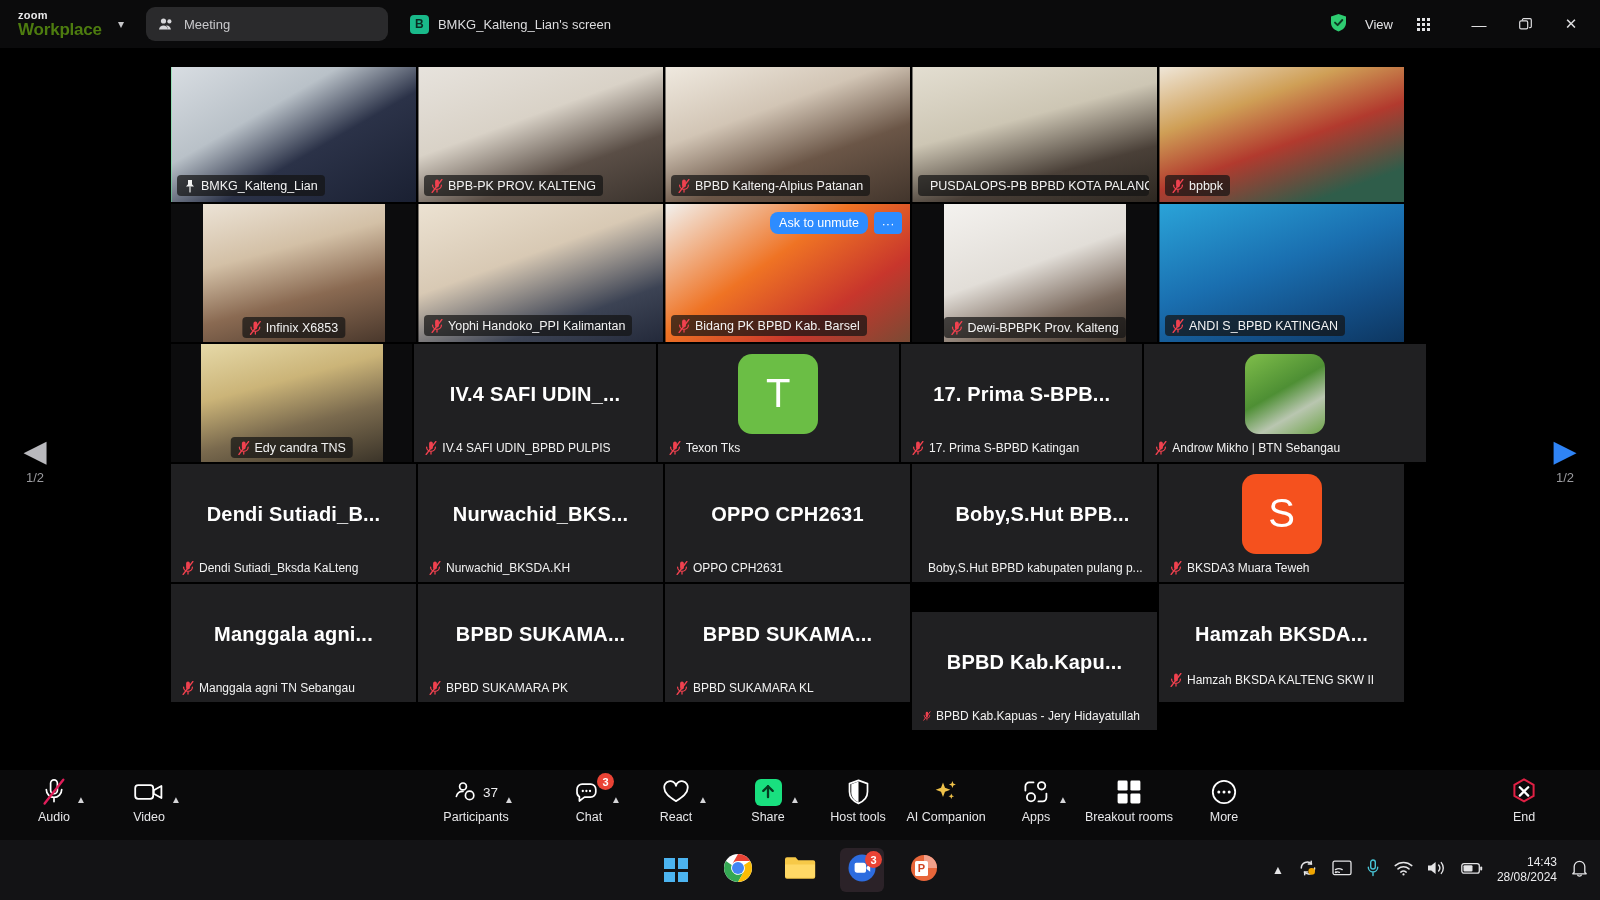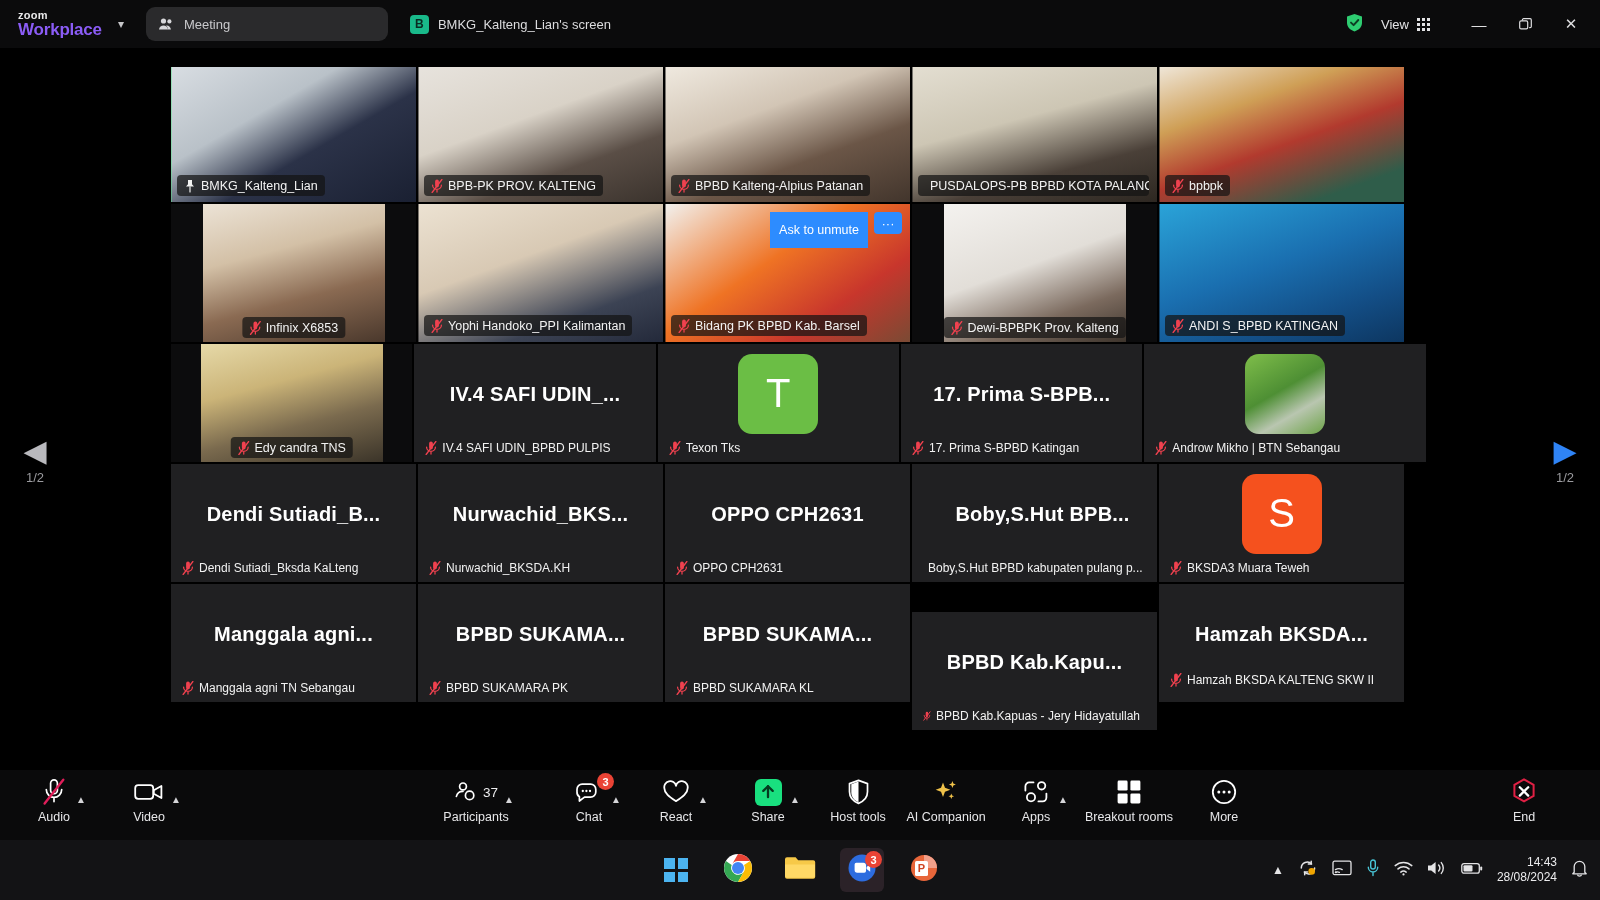--- a/index.html
+++ b/index.html
@@ -11,37 +11,37 @@
   }
   #app { position: relative; width: 1600px; height: 900px; background: #000; }
 
   
   .titlebar {
     position: absolute; top: 0; left: 0; width: 1600px; height: 48px;
     background: #0b0b0c; display: flex; align-items: center;
   }
   .zoom-logo { margin-left: 18px; line-height: 1.0; }
   .zoom-logo .z1 { font-size: 11px; color: #e9e9ea; font-weight: bold; letter-spacing: .3px; }
-  .zoom-logo .z2 { font-size: 17px; color: #8b5cf6; font-weight: bold; letter-spacing: -.2px; }
+  .zoom-logo .z2 { font-size: 17px; color: #4d7c0f; font-weight: bold; letter-spacing: -.2px; }
   .chev-down { margin-left: 16px; color: #c6c6c9; font-size: 12px; }
   .meeting-pill {
     margin-left: 22px; height: 34px; width: 242px; border-radius: 9px;
     background: #2a2a2c; display: flex; align-items: center; padding: 0 12px; gap: 10px;
   }
   .meeting-pill .lbl { color: #c9c9cc; font-size: 13px; }
   .share-chip { margin-left: 22px; display: flex; align-items: center; gap: 9px; }
   .share-badge {
     width: 19px; height: 19px; border-radius: 4px; background: #19b98a;
     color: #0a2a22; font-size: 12px; font-weight: bold;
     display: flex; align-items: center; justify-content: center;
   }
   .share-chip .lbl { color: #dcdcde; font-size: 13px; }
   .tb-right { position: absolute; right: 0; top: 0; height: 48px; display: flex; align-items: center; }
   .shield-ok { margin-right: 18px; }
-  .view-btn { display: flex; align-items: center; gap: 8px; margin-right: 26px; color: #e3e3e5; font-size: 13px; }
+  .view-btn { display: flex; align-items: center; gap: 24px; margin-right: 26px; color: #e3e3e5; font-size: 13px; }
   .grid9 { display: grid; grid-template-columns: repeat(3,3px); grid-template-rows: repeat(3,3px); gap: 2px; }
   .grid9 i { background: #e3e3e5; display: block; width: 3px; height: 3px; }
   .wbtn { width: 46px; height: 48px; display: flex; align-items: center; justify-content: center; color: #dedee0; font-size: 15px; }
   .wbtn.close { margin-right: 6px; }
 
   
   .gallery { position: absolute; top: 48px; left: 0; width: 1600px; height: 722px; background: #000; }
   .pager { position: absolute; width: 60px; text-align: center; color: #8d8d92; font-size: 13px; top: 390px; }
   .pager.left { left: 5px; } .pager.right { right: 5px; }
   .pager .tri { font-size: 30px; line-height: 26px; color: #b9b9bd; }
@@ -73,21 +73,21 @@
     width: 80px; height: 80px; border-radius: 14px;
     display: flex; align-items: center; justify-content: center;
     color: #fff; font-size: 40px; font-weight: 400;
   }
   .av-img {
     position: absolute; left: 50%; top: 50%; transform: translate(-50%,-50%);
     width: 80px; height: 80px; border-radius: 14px; overflow: hidden;
   }
 
   .unmute-pill {
-    position: absolute; top: 8px; right: 42px; height: 36px; border-radius: 0;
+    position: absolute; top: 8px; right: 42px; height: 22px; border-radius: 8px;
     background: #2d8cff; color: #fff; font-size: 12.5px;
     display: flex; align-items: center; padding: 0 9px; z-index: 4;
   }
   .more-pill {
     position: absolute; top: 8px; right: 8px; width: 28px; height: 22px; border-radius: 4px;
     background: #2d8cff; color: #fff; font-size: 13px;
     display: flex; align-items: center; justify-content: center; z-index: 4;
   }
 
   

